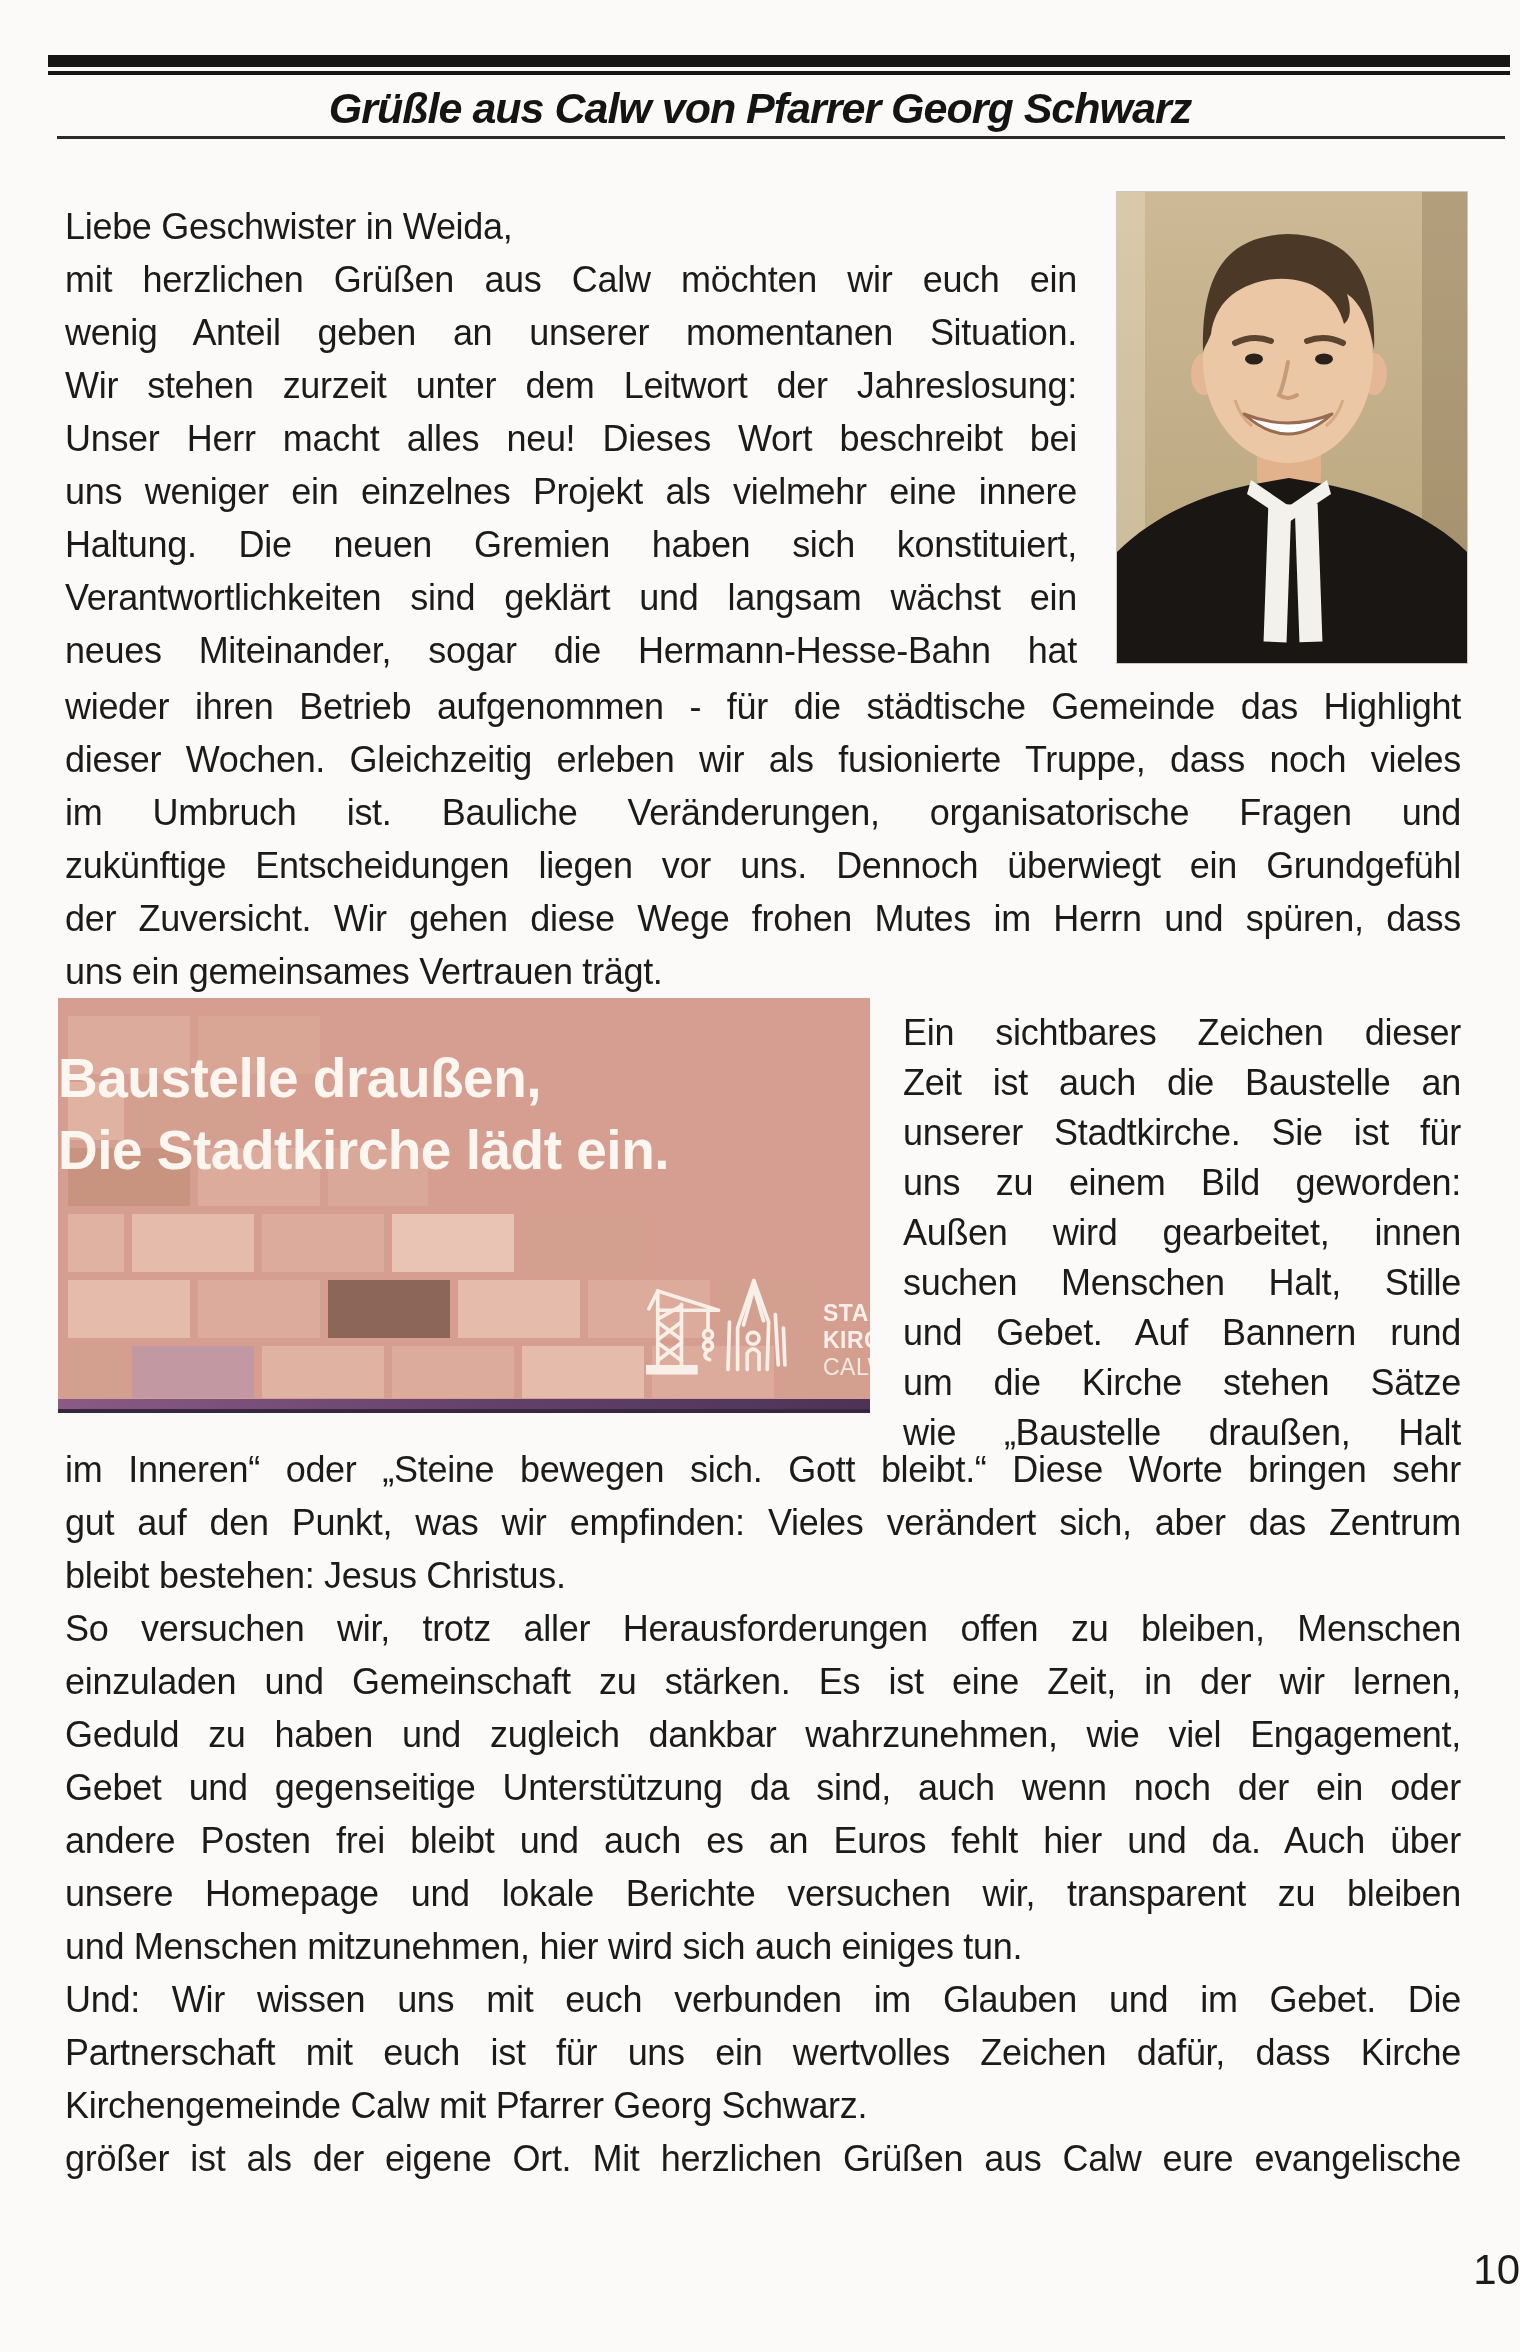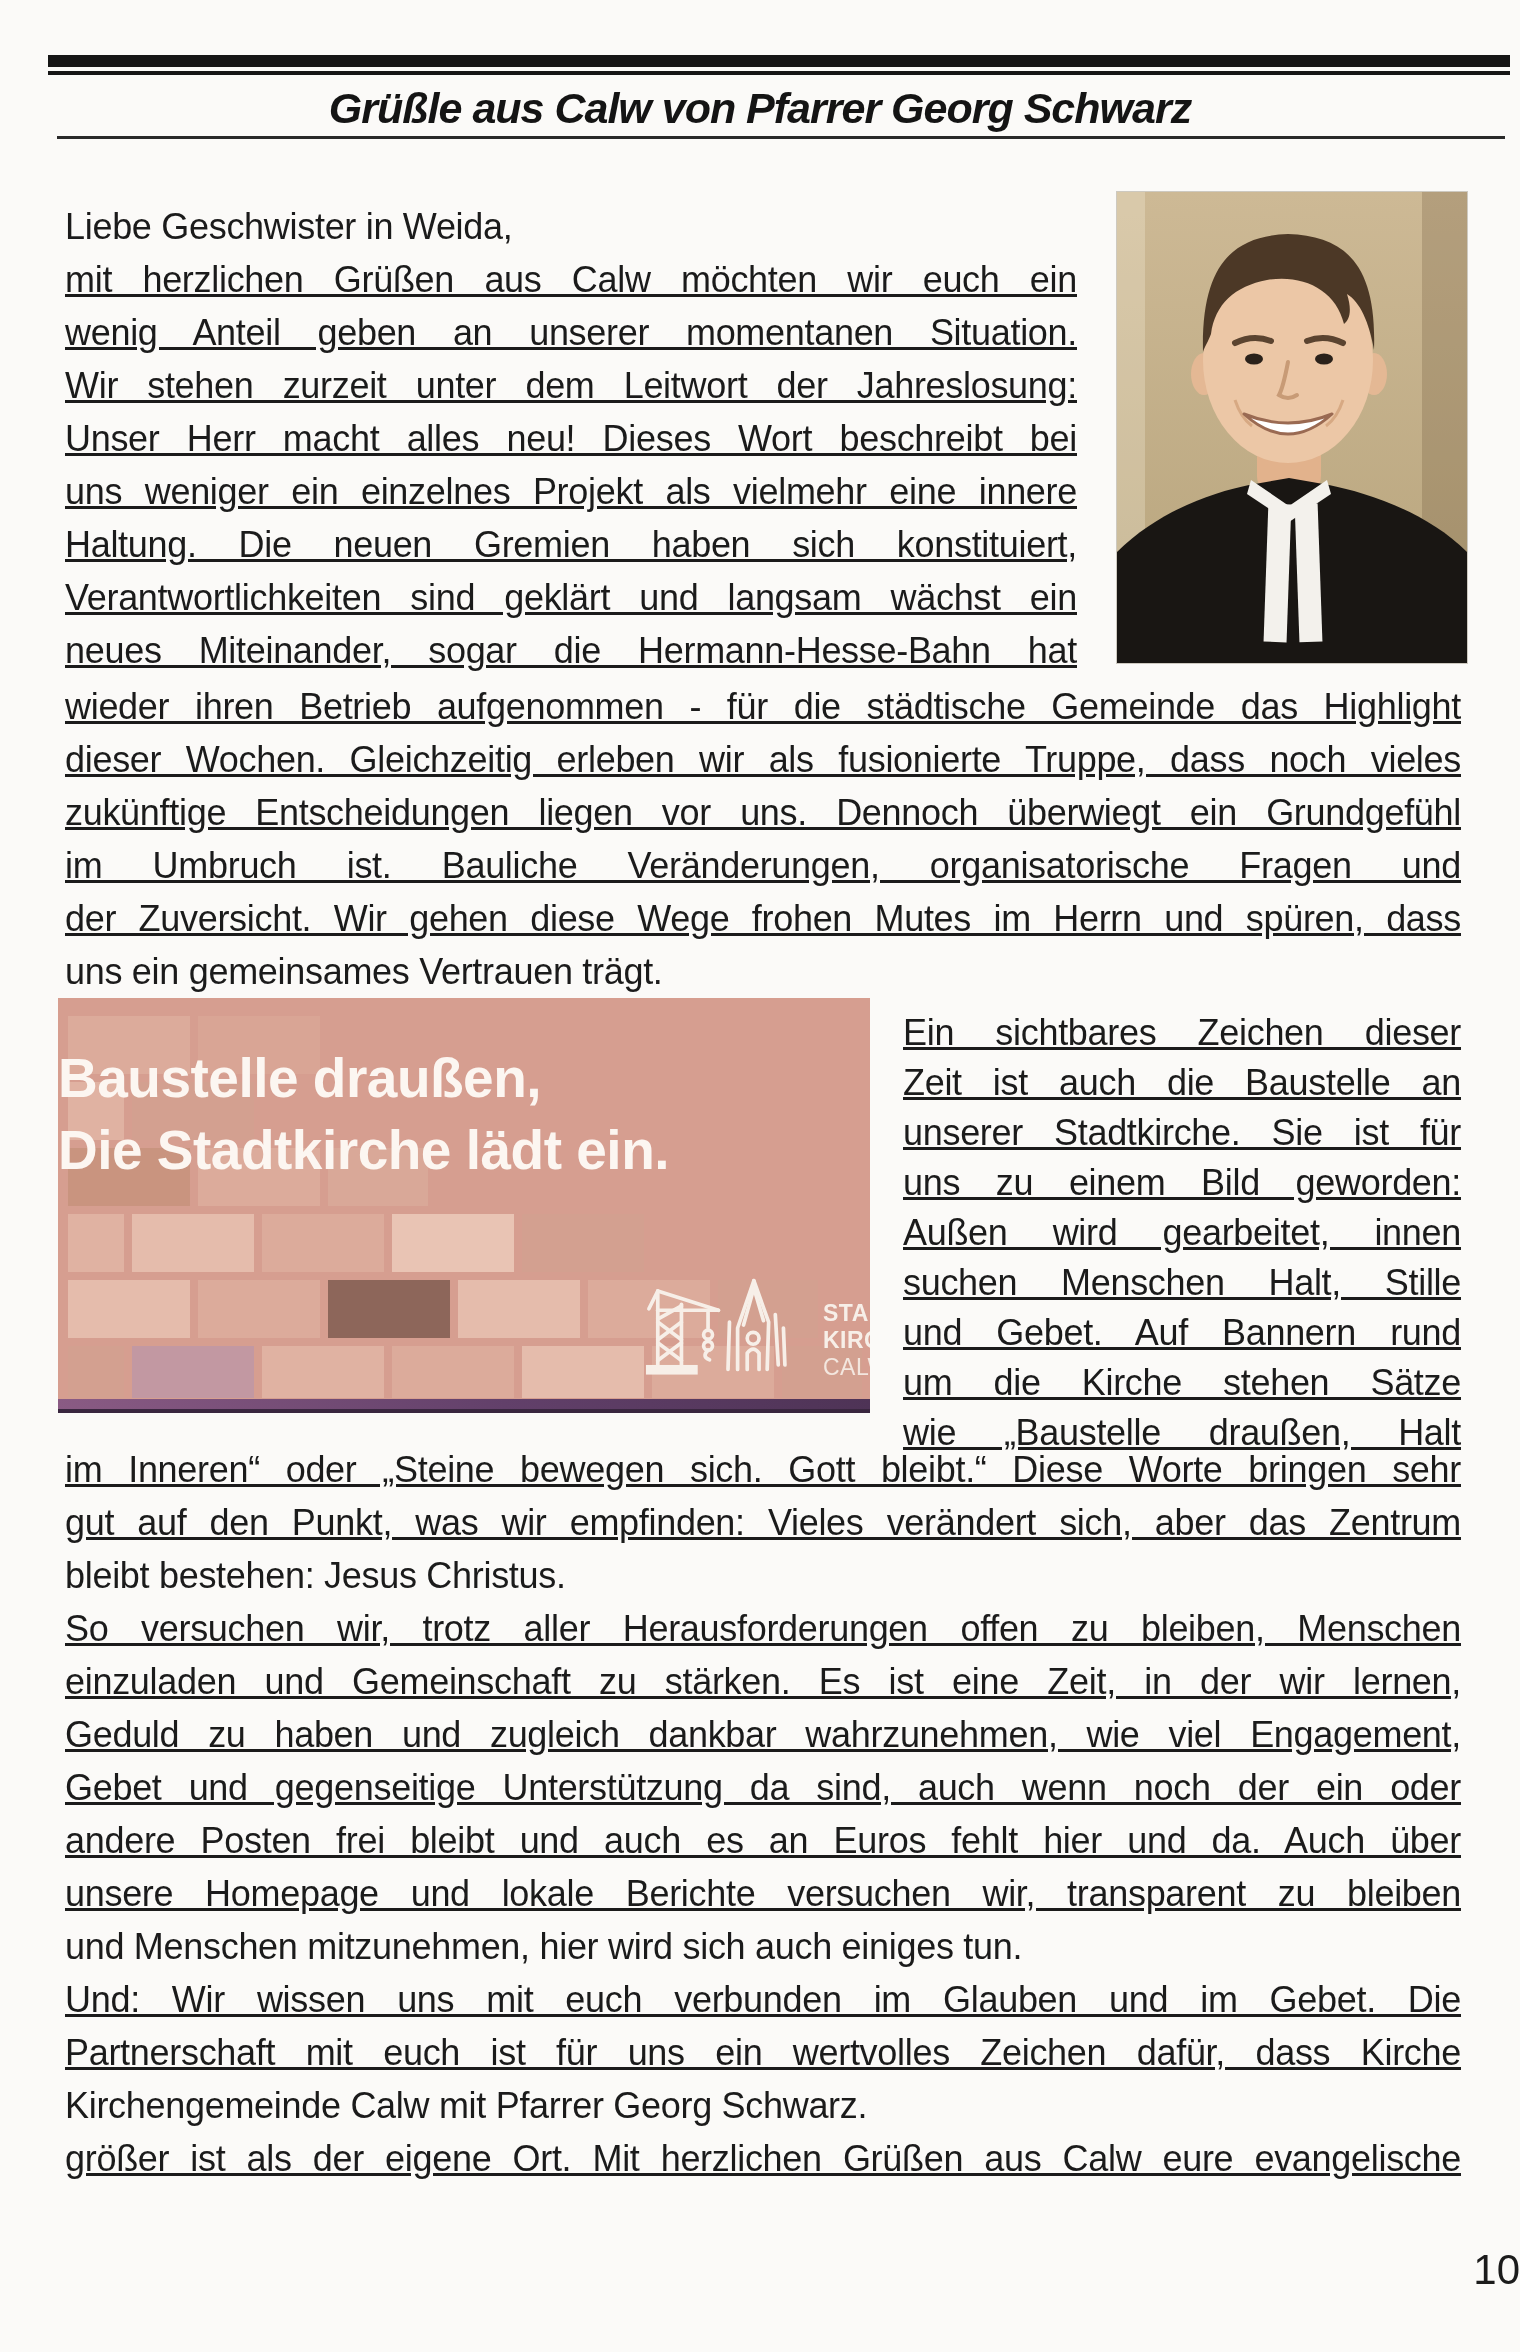--- a/index.html
+++ b/index.html
@@ -14,21 +14,21 @@
   .rule-thin  { left:48px; top:71px; width:1462px; height:4px; }
   .rule-under { left:57px; top:136px; width:1448px; height:3px; background:#2a2a2a; }
   .page-title {
     position:absolute; left:0; right:0; top:84px; text-align:center;
     font-size:43px; line-height:48px; font-weight:bold; font-style:italic;
     letter-spacing:-1px; color:#141414;
   }
   
   .tblock { position:absolute; font-size:36px; letter-spacing:-0.3px; }
   .ln { height:53px; line-height:53px; overflow:hidden; white-space:normal; }
-  .ln.j { text-align:justify;text-decoration:underline; }
+  .ln.j { text-align:justify; }
   .ln.j::after { content:""; display:inline-block; width:100%; height:0; vertical-align:top; }
   .blockA { left:65px;  top:200px;  width:1012px; }
   .blockB { left:65px;  top:680px;  width:1396px; }
   .blockC { left:903px; top:1008px; width:558px; }
   .blockC .ln { height:50px; line-height:50px; }
   .blockD { left:65px;  top:1443px; width:1396px; }
   
   .photo {
     position:absolute; left:1117px; top:192px; width:350px; height:471px;
     overflow:hidden; box-shadow:0 0 0 1px rgba(120,110,90,.35);
@@ -123,22 +123,22 @@
     <div class="ln j">Unser Herr macht alles neu! Dieses Wort beschreibt bei</div>
     <div class="ln j">uns weniger ein einzelnes Projekt als vielmehr eine innere</div>
     <div class="ln j">Haltung. Die neuen Gremien haben sich konstituiert,</div>
     <div class="ln j">Verantwortlichkeiten sind geklärt und langsam wächst ein</div>
     <div class="ln j">neues Miteinander, sogar die Hermann-Hesse-Bahn hat</div>
   </div>
 
   <div class="tblock blockB">
     <div class="ln j">wieder ihren Betrieb aufgenommen - für die städtische Gemeinde das Highlight</div>
     <div class="ln j">dieser Wochen. Gleichzeitig erleben wir als fusionierte Truppe, dass noch vieles</div>
+    <div class="ln j">im Umbruch ist. Bauliche Veränderungen, organisatorische Fragen und</div>
     <div class="ln j">zukünftige Entscheidungen liegen vor uns. Dennoch überwiegt ein Grundgefühl</div>
-    <div class="ln j">im Umbruch ist. Bauliche Veränderungen, organisatorische Fragen und</div>
     <div class="ln j">der Zuversicht. Wir gehen diese Wege frohen Mutes im Herrn und spüren, dass</div>
     <div class="ln">uns ein gemeinsames Vertrauen trägt.</div>
   </div>
 
   <div class="banner">
     <svg class="bricks" width="812" height="415" viewBox="0 0 812 415" xmlns="http://www.w3.org/2000/svg">
       <rect x="10" y="18" width="122" height="58" fill="#dcab9b"></rect>
       <rect x="140" y="18" width="122" height="58" fill="#d9a595"></rect>
       <rect x="10" y="84" width="56" height="58" fill="#e0b2a2"></rect>
       <rect x="74" y="84" width="122" height="58" fill="#d3a090"></rect>

